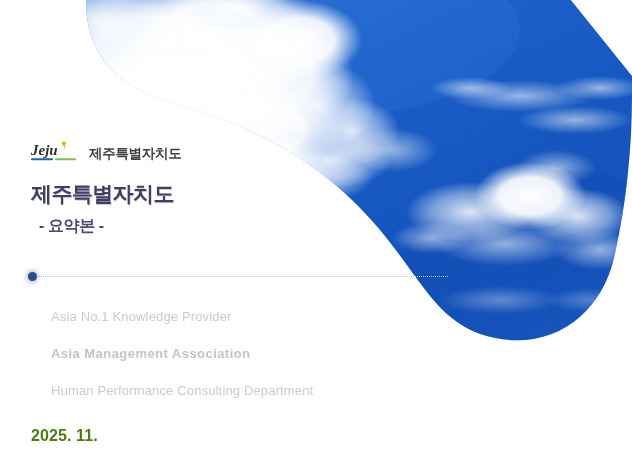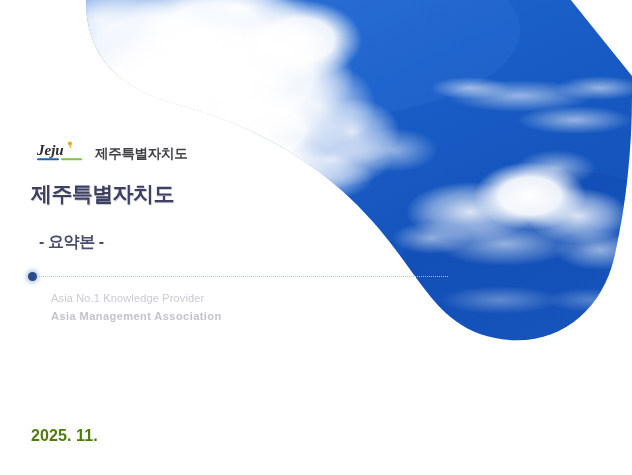--- a/index.html
+++ b/index.html
@@ -24,21 +24,21 @@
     position: absolute;
     inset: 0;
     width: 632px;
     height: 475px;
     pointer-events: none;
   }
 
   
   .brand-row {
     position: absolute;
-    left: 36px;
+    left: 30px;
     top: 140px;
     display: flex;
     align-items: flex-end;
     gap: 9px;
   }
   .jeju-logo {
     position: relative;
     width: 50px;
     height: 24px;
   }
@@ -62,21 +62,21 @@
   .headline-line {
     font-size: 21px;
     font-weight: 700;
     color: #3d3f63;
     line-height: 1.52;
     letter-spacing: -0.6px;
     white-space: nowrap;
     text-shadow: 0.6px 0.6px 0 rgba(61,63,99,0.25);
   }
   .subtitle {
-    margin-top: 22px;
+    margin-top: 6px;
     margin-left: 8px;
     font-size: 16px;
     font-weight: 700;
     color: #4a4c70;
     letter-spacing: -0.4px;
     white-space: nowrap;
   }
 
   
   .divider-wrap {
@@ -105,25 +105,26 @@
     border-top: 1px dotted #aac4e4;
   }
 
   
   .org-block {
     position: absolute;
     left: 51px;
     top: 290px;
   }
   .org-line {
-    font-size: 11px;
+    font-size: 13px;
     color: #c9cbd1;
     line-height: 1.62;
     letter-spacing: 0.15px;
     white-space: nowrap;
+    margin-top: 16px;
   }
   .org-line.strong {
     font-weight: 700;
     color: #c2c4ca;
     letter-spacing: 0.45px;
   }
 
   
   .date-stamp {
     position: absolute;
@@ -246,17 +247,18 @@
   </div>
 
   <div class="divider-wrap">
     <span class="divider-dot"></span>
     <span class="divider-line"></span>
   </div>
 
   <div class="org-block">
     <div class="org-line">Asia No.1 Knowledge Provider</div>
     <div class="org-line strong">Asia  Management  Association</div>
+    <div class="org-line">Human Performance Consulting Department</div>
   </div>
 
   <div class="date-stamp">2025. 11.</div>
 
 </div>
 
 </body></html>

